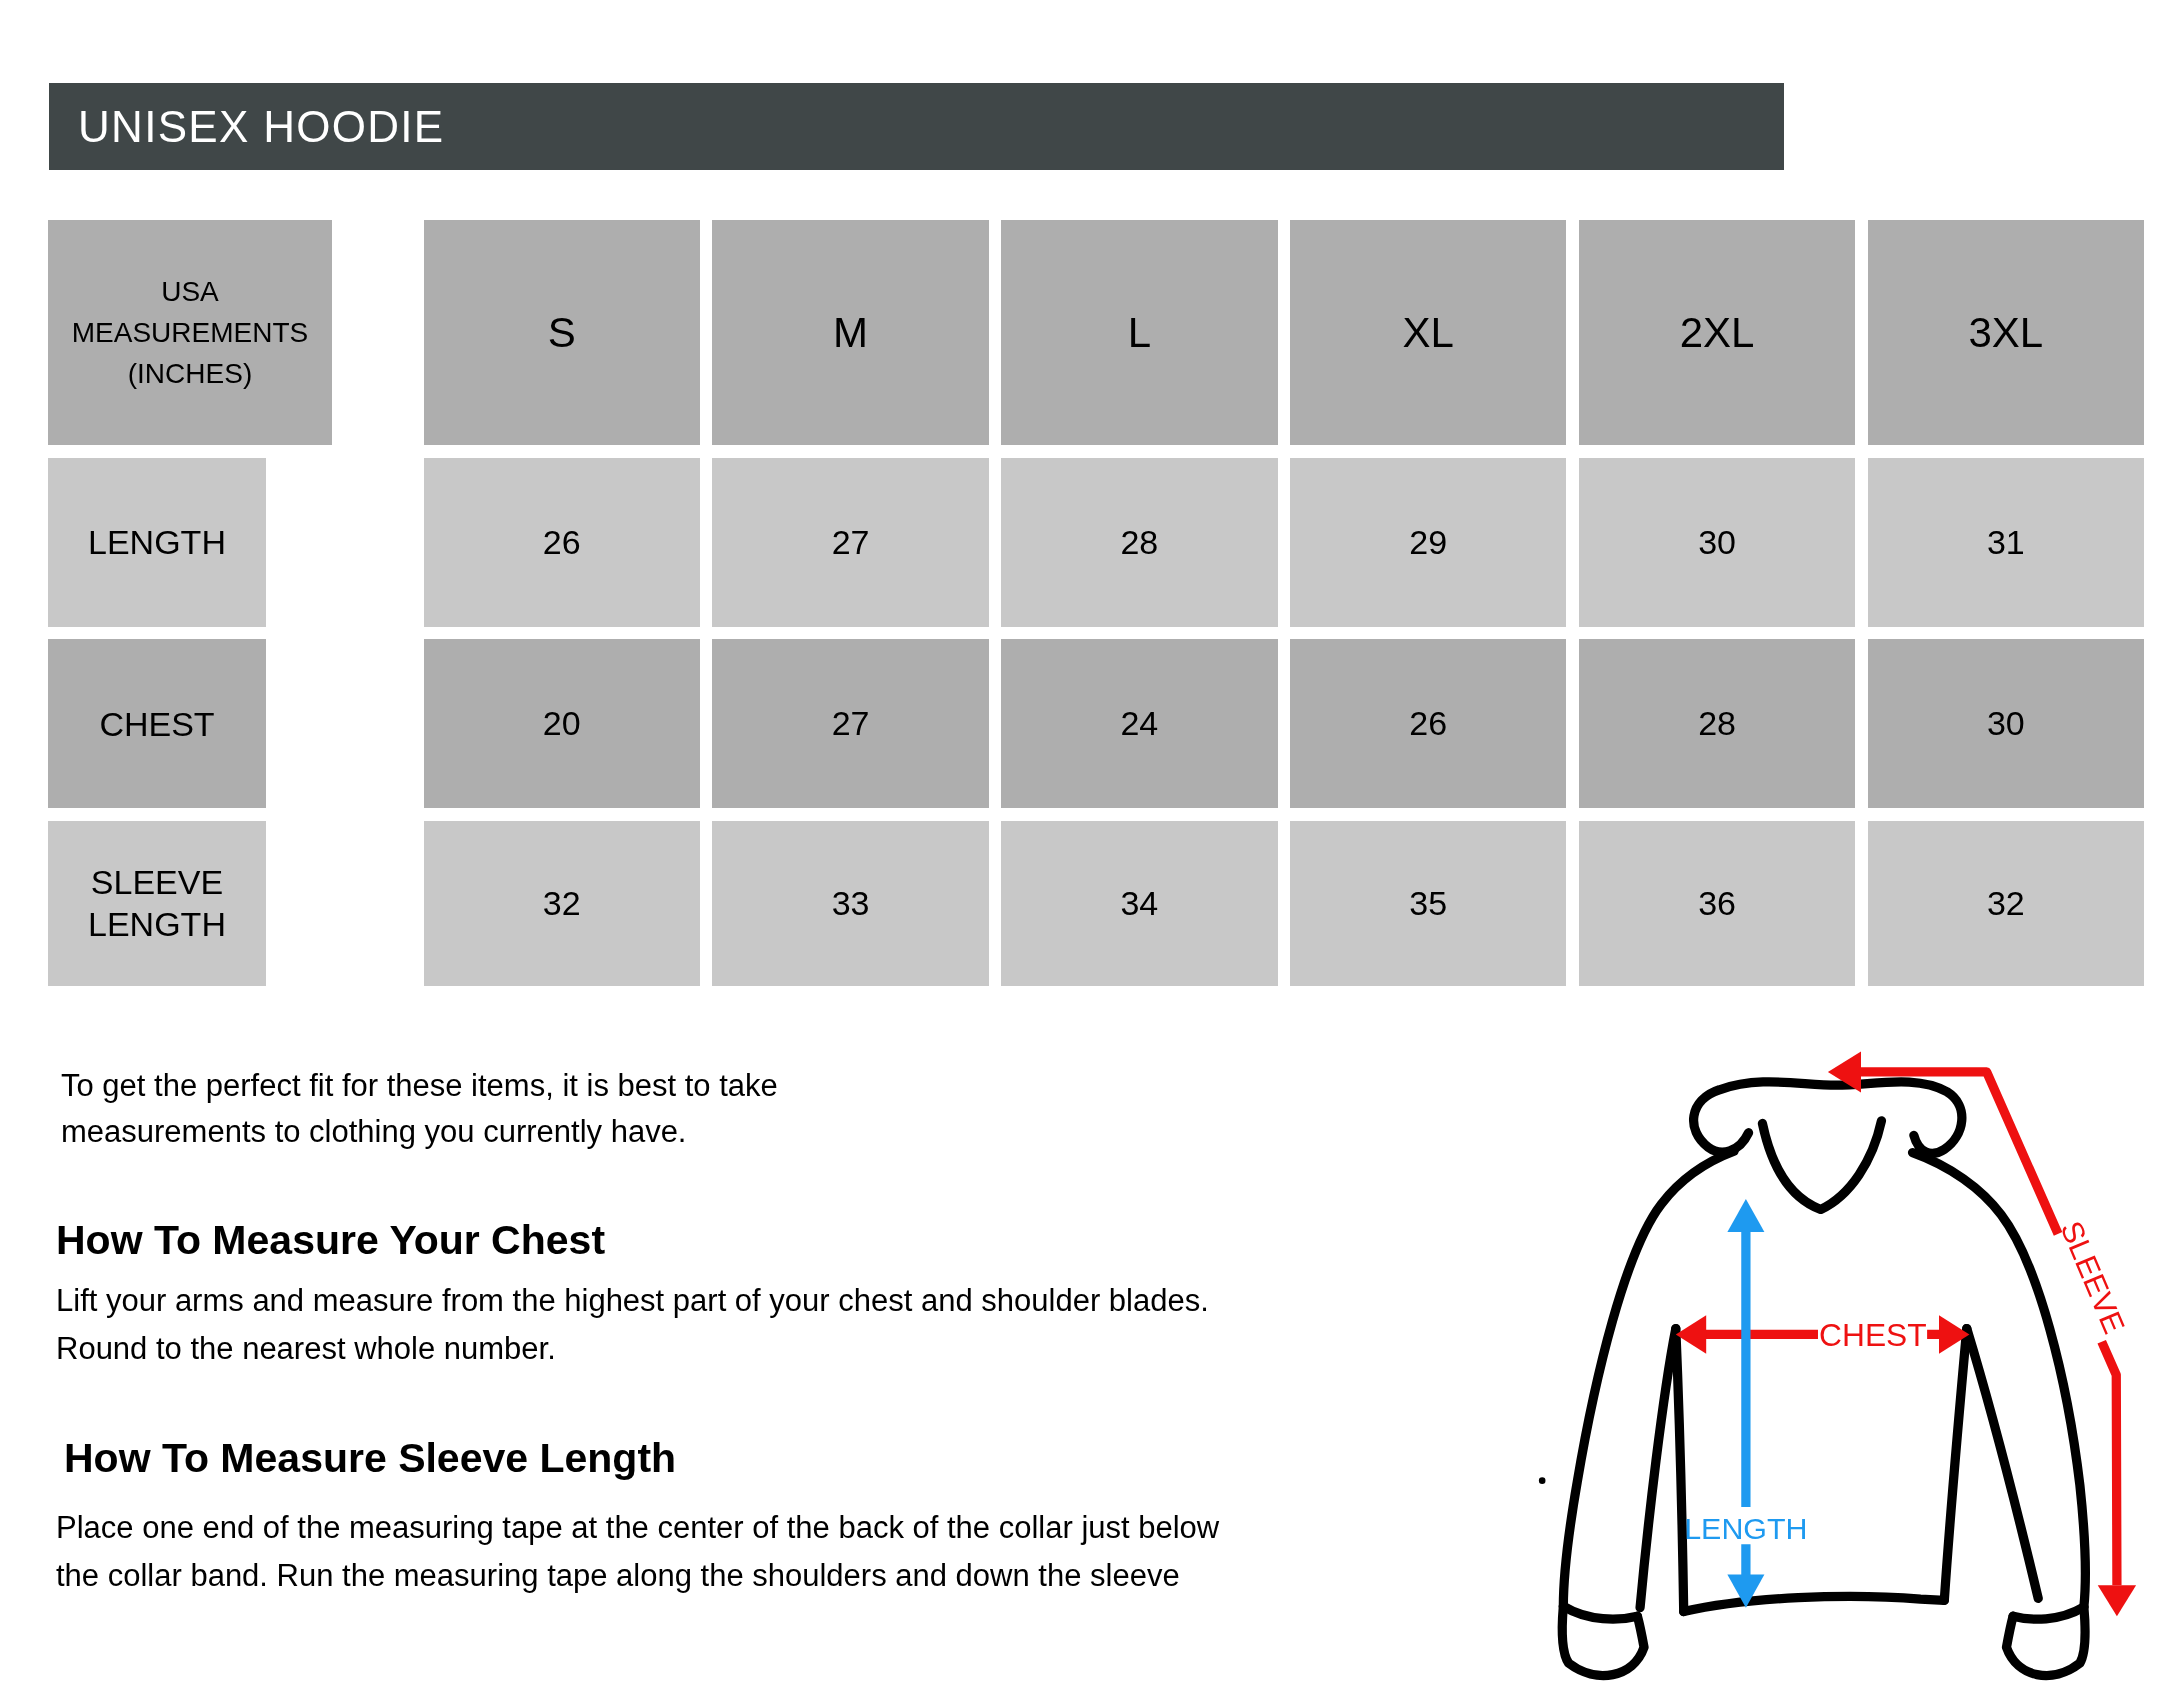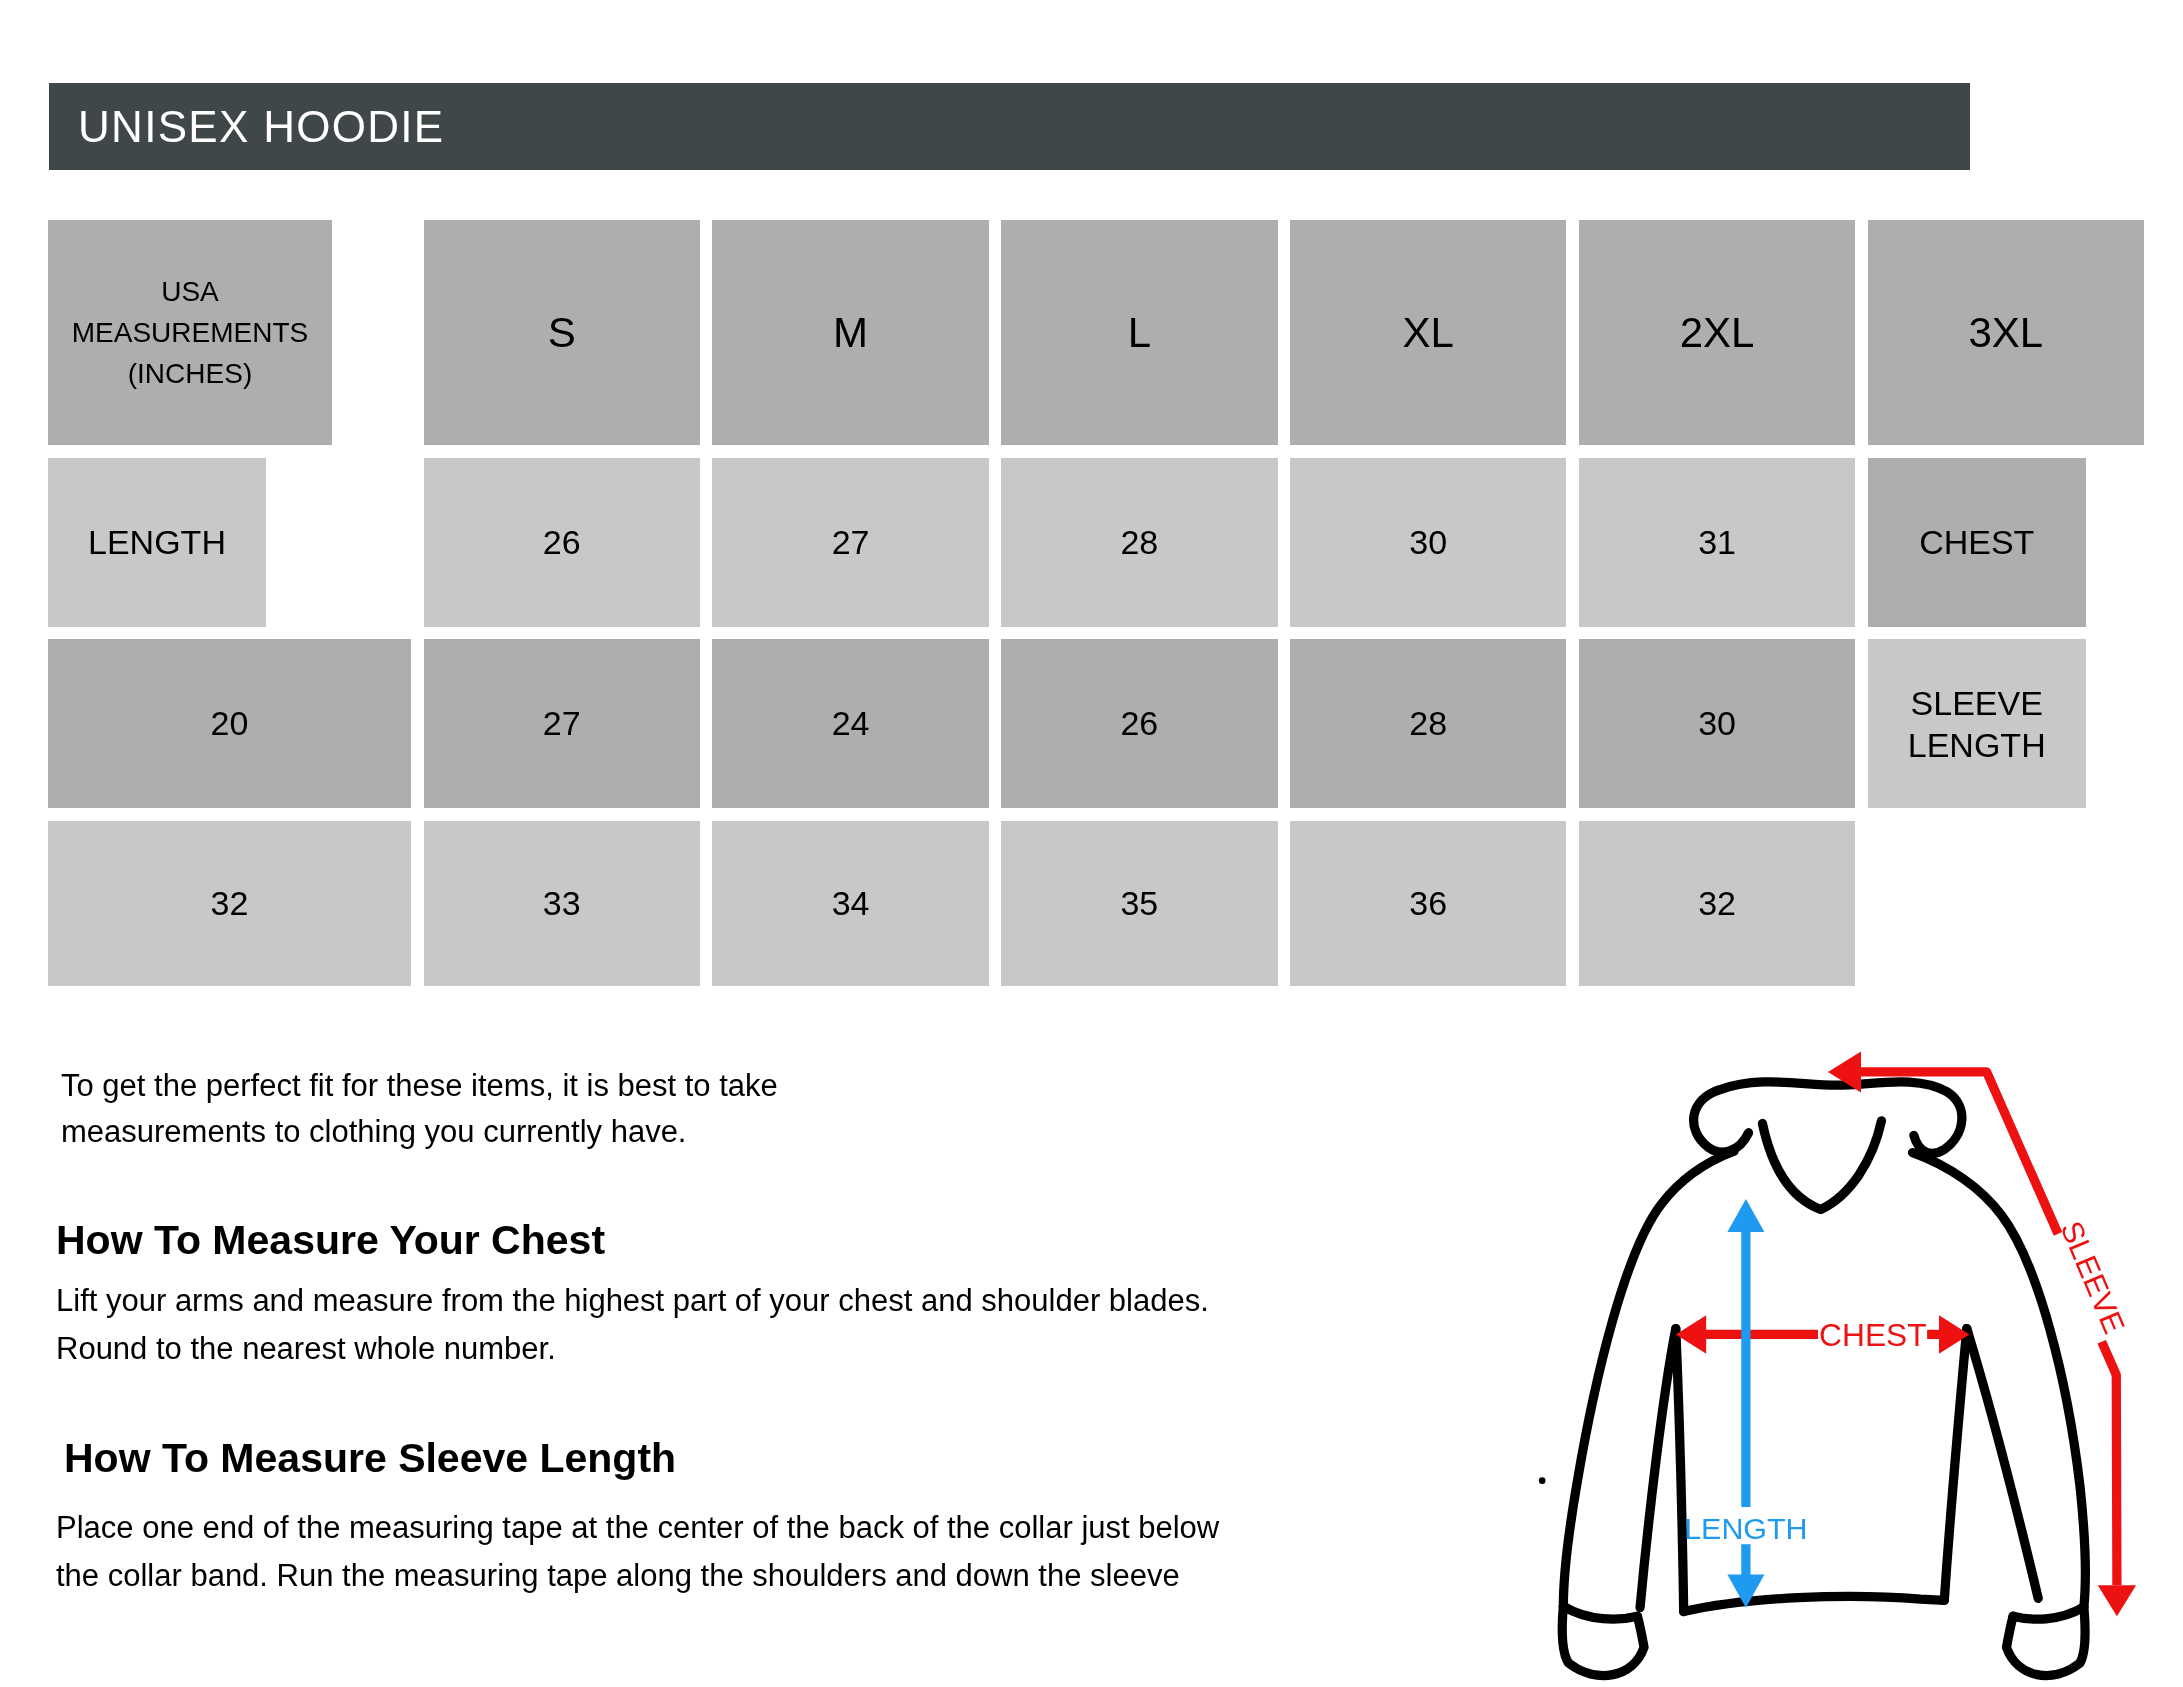--- a/index.html
+++ b/index.html
@@ -1,19 +1,19 @@
 <!DOCTYPE html>
 <html style="font-size:10.6px"><head>
 <meta charset="utf-8">
 <style>
   html,body{margin:0;padding:0;background:#fff;}
   .page{position:relative;width:2183px;height:1687px;background:#ffffff;overflow:hidden;
         font-family:"Liberation Sans", sans-serif;color:#000;}
   
-  .title-bar{position:absolute;left:49px;top:83px;width:1921px;height:87px;
+  .title-bar{position:absolute;left:49px;top:83px;width:1735px;height:87px;
              background:#404748;display:flex;align-items:center;}
   .title-bar span{color:#ffffff;font-size:44px;letter-spacing:1.3px;padding-left:29px;}
   
   .size-table{position:absolute;left:48px;top:220px;width:2096px;
               display:grid;grid-template-columns:363px repeat(6,1fr);
               grid-template-rows:225px 169px 169px 165px;gap:12.6px;}
   .c{display:flex;align-items:center;justify-content:center;text-align:center;}
   .dark{background:#AEAEAE;}
   .light{background:#C8C8C8;}
   .hdr-label{font-size:28px;line-height:41px;max-width:284px;}
@@ -47,20 +47,21 @@
     <div class="c dark size-head">M</div>
     <div class="c dark size-head">L</div>
     <div class="c dark size-head">XL</div>
     <div class="c dark size-head">2XL</div>
     <div class="c dark size-head">3XL</div>
 
     <div class="c light row-label">LENGTH</div>
     <div class="c light val">26</div>
     <div class="c light val">27</div>
     <div class="c light val">28</div>
+    <div class="c light val">29</div>
     <div class="c light val">30</div>
     <div class="c light val">31</div>
 
     <div class="c dark row-label">CHEST</div>
     <div class="c dark val">20</div>
     <div class="c dark val">27</div>
     <div class="c dark val">24</div>
     <div class="c dark val">26</div>
     <div class="c dark val">28</div>
     <div class="c dark val">30</div>

